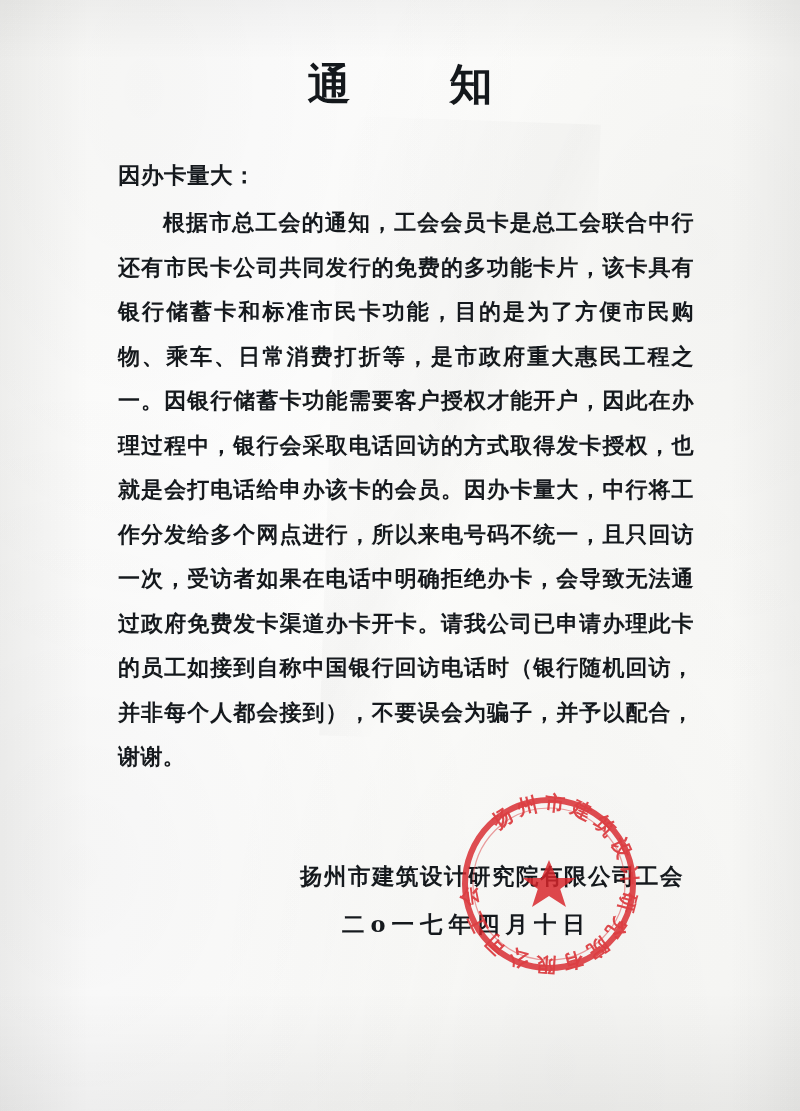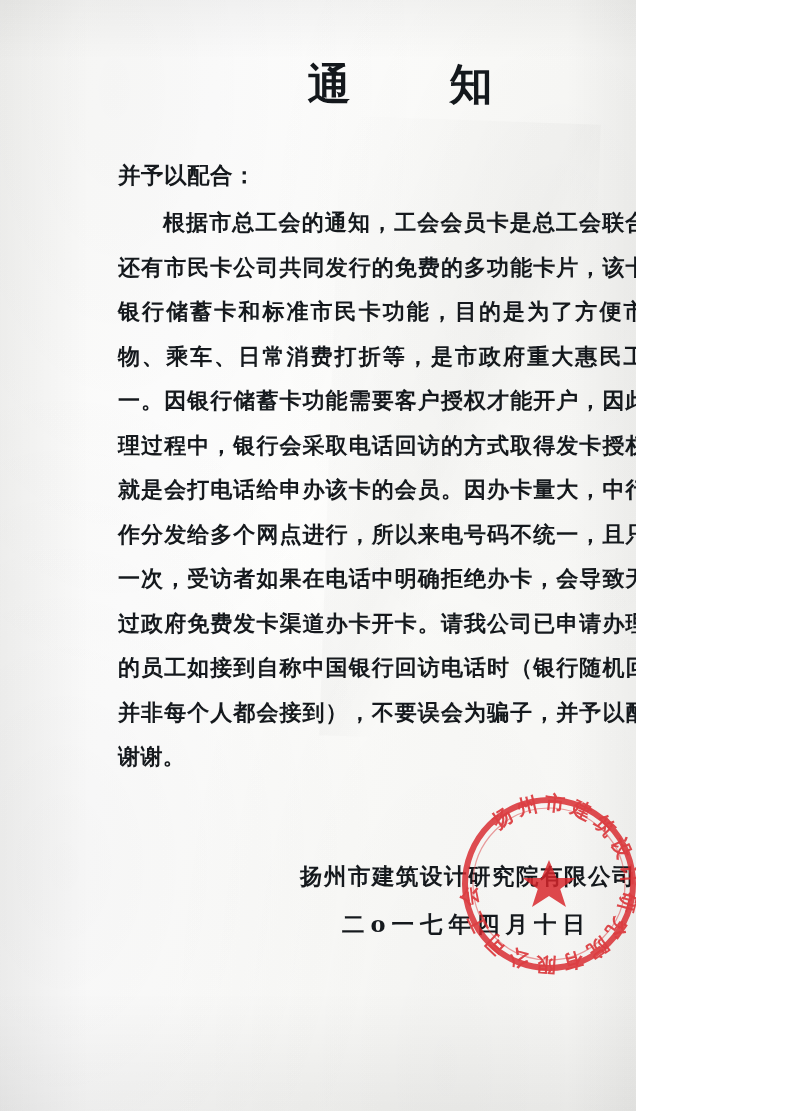--- a/index.html
+++ b/index.html
@@ -8,21 +8,21 @@
   }
   body {
     width: 800px;
     height: 1111px;
     background: #ffffff;
     font-family: "DejaVu Serif", "Liberation Serif", serif;
     overflow: hidden;
   }
   .page {
     position: relative;
-    width: 636px;
+    width: 800px;
     height: 1111px;
     background:
       radial-gradient(ellipse at 18% 8%, rgba(0,0,0,0.035) 0%, rgba(0,0,0,0) 42%),
       radial-gradient(ellipse at 88% 22%, rgba(0,0,0,0.03) 0%, rgba(0,0,0,0) 38%),
       radial-gradient(ellipse at 10% 78%, rgba(0,0,0,0.04) 0%, rgba(0,0,0,0) 40%),
       radial-gradient(ellipse at 70% 96%, rgba(0,0,0,0.03) 0%, rgba(0,0,0,0) 45%),
       linear-gradient(100deg, #fdfdfb 0%, #ffffff 28%, #fcfcfa 60%, #f8f8f6 100%);
     box-sizing: border-box;
     overflow: hidden;
   }
@@ -137,21 +137,21 @@
   <div class="crease c1"></div>
   <div class="crease c2"></div>
   <div class="crease c3"></div>
   <div class="crease c4"></div>
   <div class="crease diag"></div>
 
   <div class="content">
 
     <div class="doc-title">通　知</div>
 
-    <div class="salutation">并予以配合：</div>
+    <div class="salutation">因办卡量大：</div>
 
     <div class="body-text">根据市总工会的通知，工会会员卡是总工会联合中行还有市民卡公司共同发行的免费的多功能卡片，该卡具有银行储蓄卡和标准市民卡功能，目的是为了方便市民购物、乘车、日常消费打折等，是市政府重大惠民工程之一。因银行储蓄卡功能需要客户授权才能开户，因此在办理过程中，银行会采取电话回访的方式取得发卡授权，也就是会打电话给申办该卡的会员。因办卡量大，中行将工作分发给多个网点进行，所以来电号码不统一，且只回访一次，受访者如果在电话中明确拒绝办卡，会导致无法通过政府免费发卡渠道办卡开卡。请我公司已申请办理此卡的员工如接到自称中国银行回访电话时（银行随机回访，并非每个人都会接到），不要误会为骗子，并予以配合，谢谢。</div>
 
     <div class="signature-block">
       <div class="sig-org">扬州市建筑设计研究院有限公司工会</div>
       <div class="sig-date">二o一七年四月十日</div>
     </div>
 
     <div class="seal">
       <svg width="188" height="188" viewBox="0 0 188 188" xmlns="http://www.w3.org/2000/svg">

